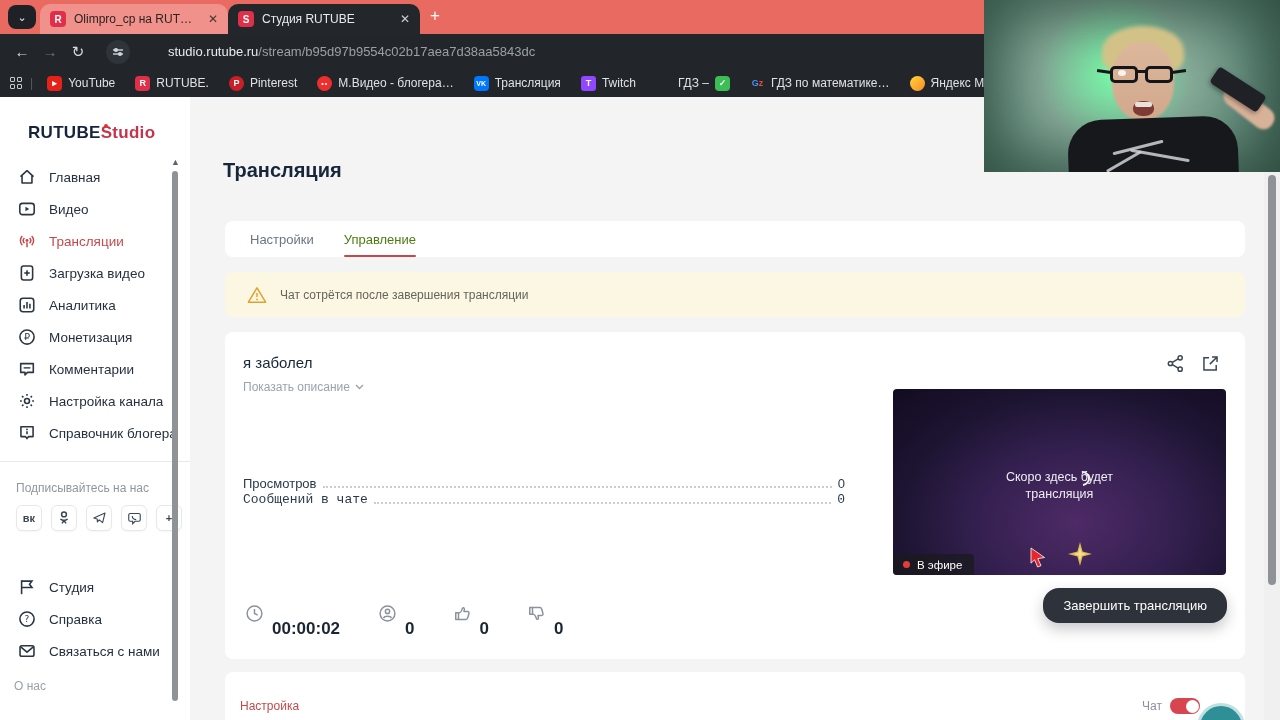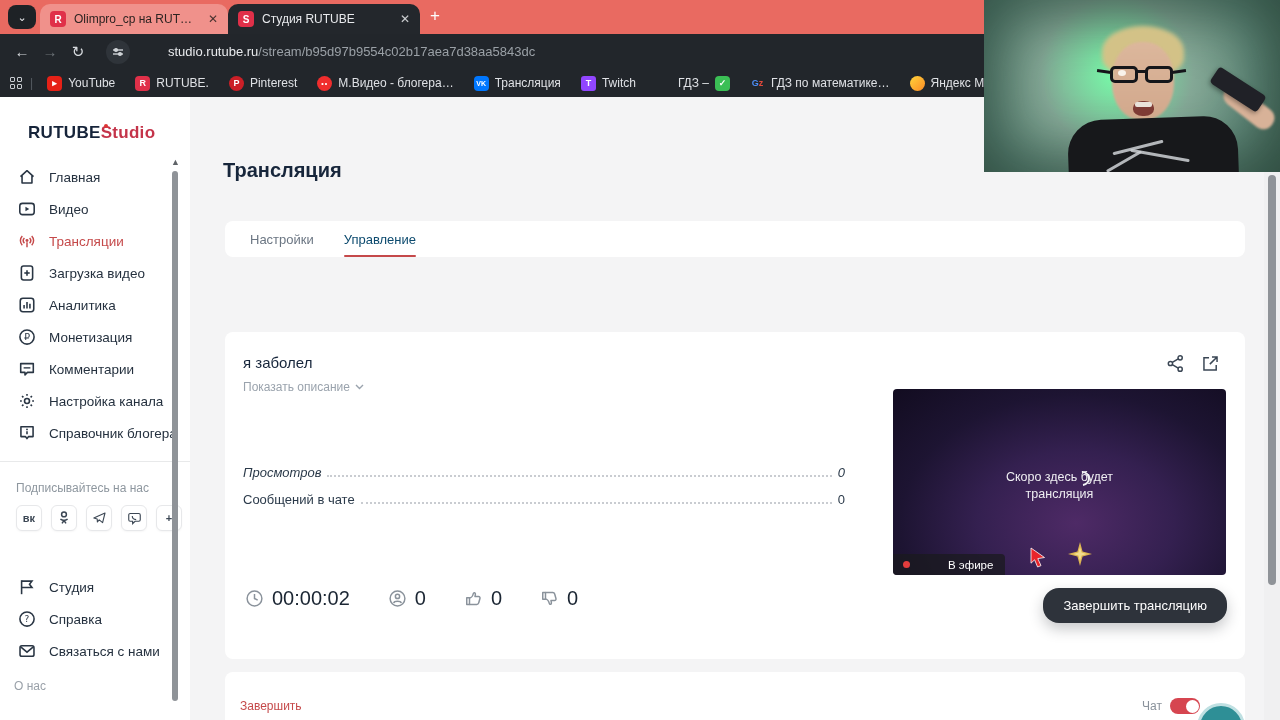--- a/index.html
+++ b/index.html
@@ -54,46 +54,46 @@
   .sscroll { position:absolute; left:171px; top:60px; width:10px; height:563px; }
   .sscroll .arr { color:#5f6368; font-size:9px; position:absolute; left:0; top:0; }
   .sscroll .thumb { position:absolute; left:1px; top:14px; width:6px; height:530px; background:#8f9398; border-radius:3px; }
 
   
   .main { position:absolute; left:190px; top:0; width:1074px; height:623px; }
   .pagetitle { position:absolute; left:33px; top:62px; font-size:20px; font-weight:700; color:#17263b; }
   .card { position:absolute; left:35px; width:1020px; background:#fff; border-radius:8px; }
   .tabs-card { top:124px; height:36px; display:flex; align-items:center; padding-left:25px; gap:30px; }
   .ptab { font-size:13px; color:#6b7683; position:relative; height:36px; display:flex; align-items:center; }
-  .ptab.active { color:#0c4a6e; }
+  .ptab.active { color:#4d7c0f; }
   .ptab.active::after { content:""; position:absolute; left:0; right:0; bottom:0; height:2px; background:#c5494a; border-radius:1px; }
   .banner { top:175px; height:45px; background:#fbf7e2; display:flex; align-items:center; padding-left:22px; gap:13px; }
   .banner .txt { font-size:12px; color:#63665a; }
 
   .stream-card { top:235px; height:327px; }
   .stitle { position:absolute; left:18px; top:22px; font-size:15px; color:#17263b; }
   .showdesc { position:absolute; left:18px; top:48px; font-size:12px; color:#9aa3ad; display:flex; align-items:center; gap:5px; }
   .dotrow { position:absolute; left:18px; width:602px; display:flex; align-items:flex-end; font-size:13px; color:#2b3a4a; }
   .dotrow .dots { flex:1; border-bottom:2px dotted #c9ccd1; margin:0 6px 3px 6px; }
   .dotrow .val { color:#2b3a4a; }
   .cardicons { position:absolute; right:25px; top:22px; display:flex; gap:16px; color:#3a4654; }
 
   .preview { position:absolute; left:668px; top:57px; width:333px; height:186px; border-radius:4px; overflow:hidden;
     background:radial-gradient(ellipse at 55% 72%, #4e2a66 0%, #342050 38%, #1d1432 68%, #120c20 100%); }
   .ph-text { position:absolute; left:0; right:0; top:80px; text-align:center; color:#efeef2; font-size:12.5px; line-height:1.35; }
   .spin { position:absolute; left:182px; top:82px; width:15px; height:15px; border:2px solid transparent; border-right-color:#f2f2f4; border-top-color:#f2f2f4; border-radius:50%; transform:rotate(40deg); }
   .livebadge { position:absolute; left:0; bottom:0; height:21px; background:rgba(26,26,30,.74); display:flex; align-items:center; gap:7px; padding:0 12px 0 10px; border-radius:0 4px 0 0; }
   .livebadge .reddot { width:7px; height:7px; border-radius:50%; background:#e23d3d; }
-  .livebadge .lbl { color:#fff; font-size:11.5px;margin-left:31px; }
+  .livebadge .lbl { color:#fff; font-size:11.5px; }
   .sparkle { position:absolute; left:174px; top:152px; }
   .cursor { position:absolute; left:136px; top:158px; }
 
   .statsrow { position:absolute; left:20px; top:255px; display:flex; align-items:center; color:#1b2633; }
   .stat { display:flex; align-items:center; gap:8px; margin-right:38px; }
-  .stat .num { font-size:20px; font-weight:400; }
+  .stat .num { font-size:17px; font-weight:700;margin-top:32px; }
   .endbtn { position:absolute; right:18px; top:256px; background:#2e333b; color:#fff; font-size:13px; padding:10px 20px; border-radius:16px; border:none; box-shadow:0 6px 14px rgba(30,35,45,.25); }
 
   .bottom-card { top:575px; height:80px; }
   .msg-title { position:absolute; left:15px; top:27px; font-size:12px; color:#c5494a; }
   .chatrow { position:absolute; right:45px; top:26px; display:flex; align-items:center; gap:8px; }
   .chatrow .lbl { font-size:12px; color:#8a929b; }
   .toggle { width:30px; height:16px; border-radius:8px; background:#d64550; position:relative; }
   .toggle .knob { position:absolute; right:1.5px; top:1.5px; width:13px; height:13px; background:#fff; border-radius:50%; }
 
   .chatwidget { position:absolute; left:1197px; top:703px; width:48px; height:48px; border-radius:50%; background:#2e8f96; border:3px solid #bfe0e2; z-index:45; }
@@ -363,20 +363,28 @@
   </div>
 
   <div class="main">
     <div class="pagetitle">Трансляция</div>
 
     <div class="card tabs-card">
       <div class="ptab">Настройки</div>
       <div class="ptab active">Управление</div>
     </div>
 
+    <div class="card banner">
+      <svg width="20" height="18" viewBox="0 0 20 18">
+          <path d="M10 1.8 L18.6 16.2 H1.4 Z" fill="none" stroke="#dfa32c" stroke-width="1.5" stroke-linejoin="round"></path>
+          <line x1="10" y1="7" x2="10" y2="11" stroke="#dfa32c" stroke-width="1.5"></line>
+          <circle cx="10" cy="13.4" r=".9" fill="#dfa32c"></circle>
+        </svg>
+      <span class="txt">Чат сотрётся после завершения трансляции</span>
+    </div>
 
     <div class="card stream-card">
       <div class="stitle">я заболел</div>
       <div class="showdesc">
         <span>Показать описание</span>
         <svg width="9" height="6" viewBox="0 0 9 6">
             <path d="M1 1 L4.5 4.5 L8 1" stroke="#9aa3ad" stroke-width="1.4" fill="none"></path>
           </svg>
       </div>
 
@@ -391,26 +399,26 @@
             </g>
           </svg>
         <svg width="19" height="19" viewBox="0 0 18 18">
             <g stroke="#3a4654" stroke-width="1.4" fill="none">
               <path d="M7.6 3.6 H2.8 V15.2 H14.4 V10.4"></path>
               <path d="M8.4 9.6 L15 3 M10.4 2.8 H15.2 V7.6"></path>
             </g>
           </svg>
       </div>
 
-      <div class="dotrow" style="top:133px;font-style:italic;">
+      <div class="dotrow" style="top:144px;">
         <span>Просмотров</span>
         <span class="dots"></span>
         <span class="val">0</span>
       </div>
-      <div class="dotrow" style="top:160px;">
+      <div class="dotrow" style="top:160px;font-family:Liberation Mono, monospace;">
         <span>Сообщений в чате</span>
         <span class="dots"></span>
         <span class="val">0</span>
       </div>
 
       <div class="preview">
         <div class="ph-text">
           <div>Скоро здесь будет</div>
           <div>трансляция</div>
         </div>
@@ -465,21 +473,21 @@
               </g>
             </svg>
           <span class="num">0</span>
         </div>
       </div>
 
       <button class="endbtn">Завершить трансляцию</button>
     </div>
 
     <div class="card bottom-card">
-      <div class="msg-title">Завершить</div>
+      <div class="msg-title">Настройка</div>
       <div class="chatrow">
         <span class="lbl">Чат</span>
         <span class="toggle">
             <span class="knob"></span>
           </span>
       </div>
     </div>
   </div>
 </div>
 

